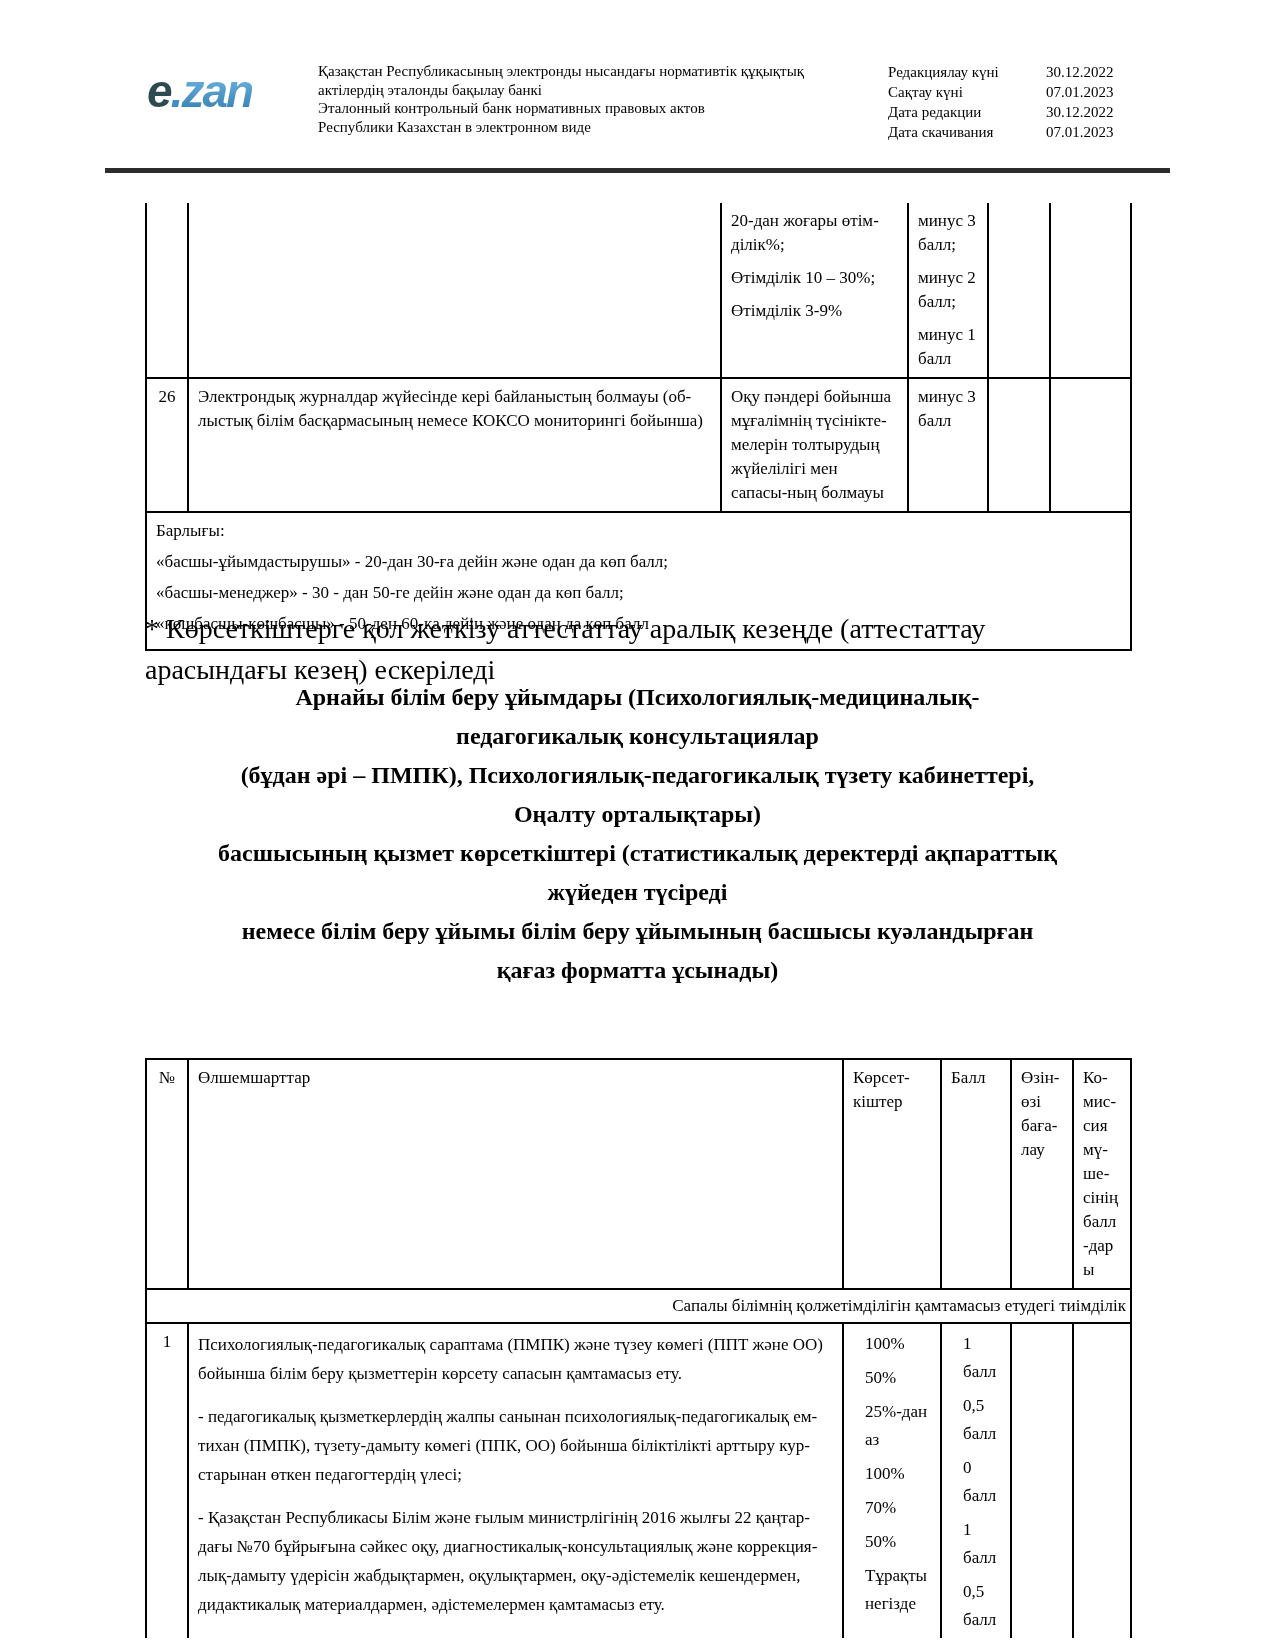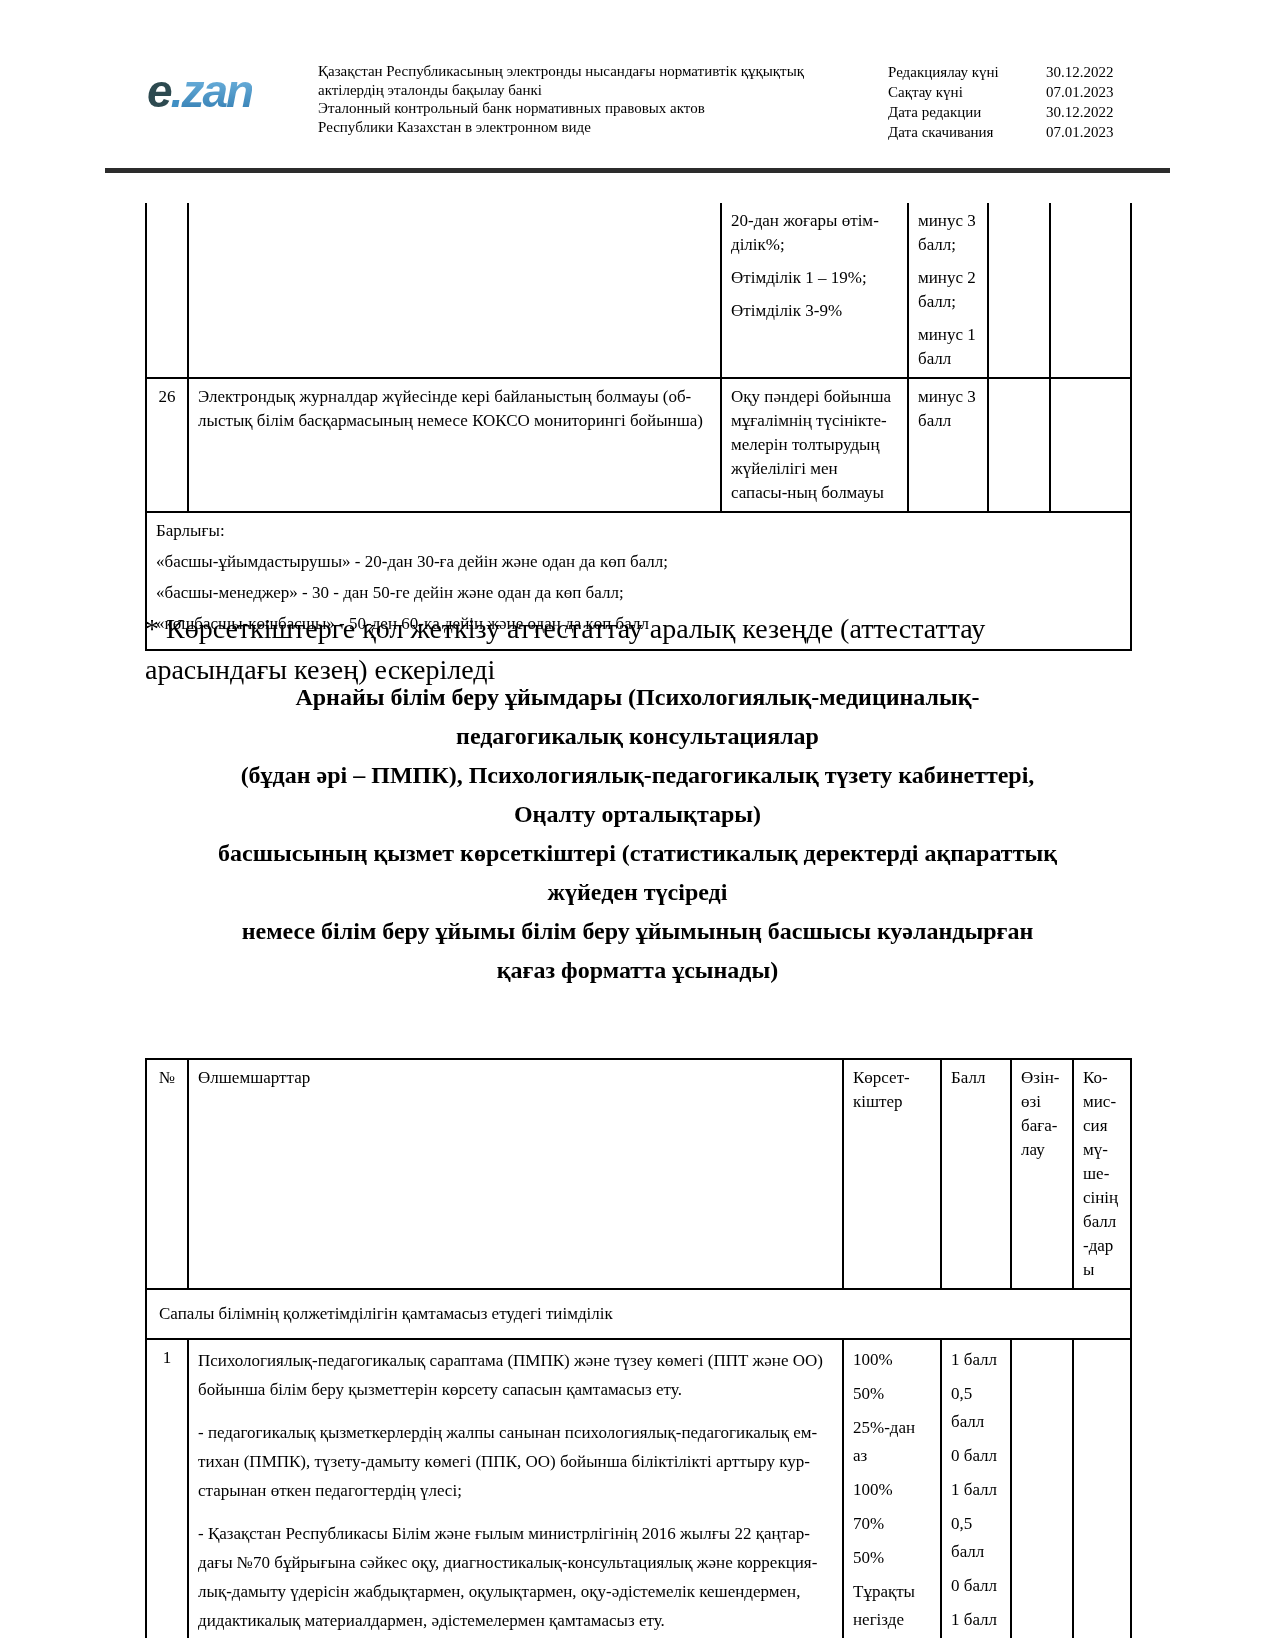--- a/index.html
+++ b/index.html
@@ -40,25 +40,25 @@
 
   .footnote{position:absolute;left:145px;top:608px;width:880px;margin:0;
             font-size:28px;line-height:41px;}
   .heading{position:absolute;left:145px;top:678px;width:985px;text-align:center;
            font-weight:700;font-size:24px;line-height:39px;}
 
   .t2wrap{position:absolute;left:145px;top:1058px;width:989px;height:580px;overflow:hidden;}
   .t2{width:985px;font-size:17px;}
   .t2 td{line-height:24px;}
   .t2 tr.r-head td{height:190px;}
-  .t2 tr.r-sec td{height:24px;text-align:left;vertical-align:middle;padding:12px;}
+  .t2 tr.r-sec td{height:24px;text-align:right;vertical-align:middle;padding:4px;}
   .t2 tr.r-1 td{height:600px;}
   .t2 .num{text-align:center;padding-left:2px;padding-right:2px;}
   .t2 .desc p{margin:0 0 14px 0;line-height:29px;}
-  .t2 .list p{margin:0 0 6px 0;line-height:28px;}
+  .t2 .list p{margin:0 0 6px 12px;line-height:28px;}
 </style>
 </head>
 <body>
 
 <div class="page">
 
   <div class="hdr">
     <div class="logo"><span class="logo-e">e</span><span class="logo-dot">.</span><span class="logo-zan">zan</span></div>
 
     <div class="hdr-title">
@@ -98,21 +98,21 @@
       <col style="width:80px">
         <col style="width:62px">
         <col style="width:81px">
     </colgroup>
     <tbody>
         <tr class="r-carry">
       <td class="num"></td>
       <td></td>
       <td>
         <p>20-дан жоғары өтім-ділік%;</p>
-        <p>Өтімділік 1 – 19%;</p>
+        <p>Өтімділік 10 – 30%;</p>
         <p>Өтімділік 3-9%</p>
       </td>
       <td>
         <p>минус 3 балл;</p>
         <p>минус 2 балл;</p>
         <p>минус 1 балл</p>
       </td>
       <td></td>
       <td></td>
     </tr>

